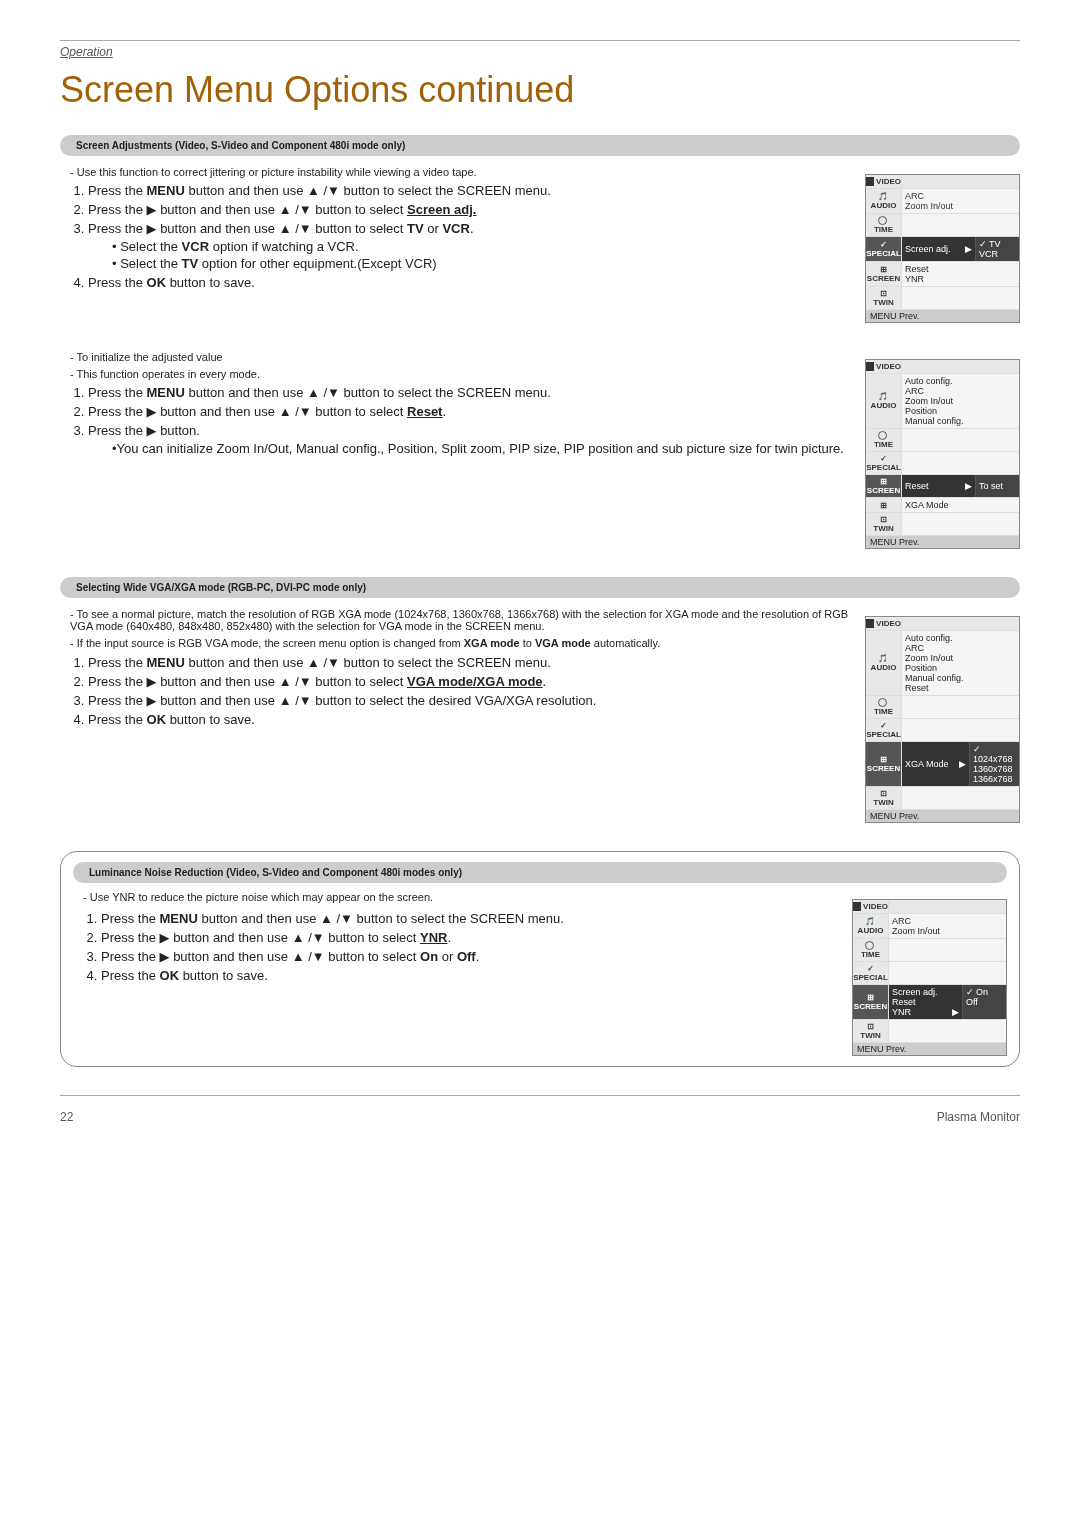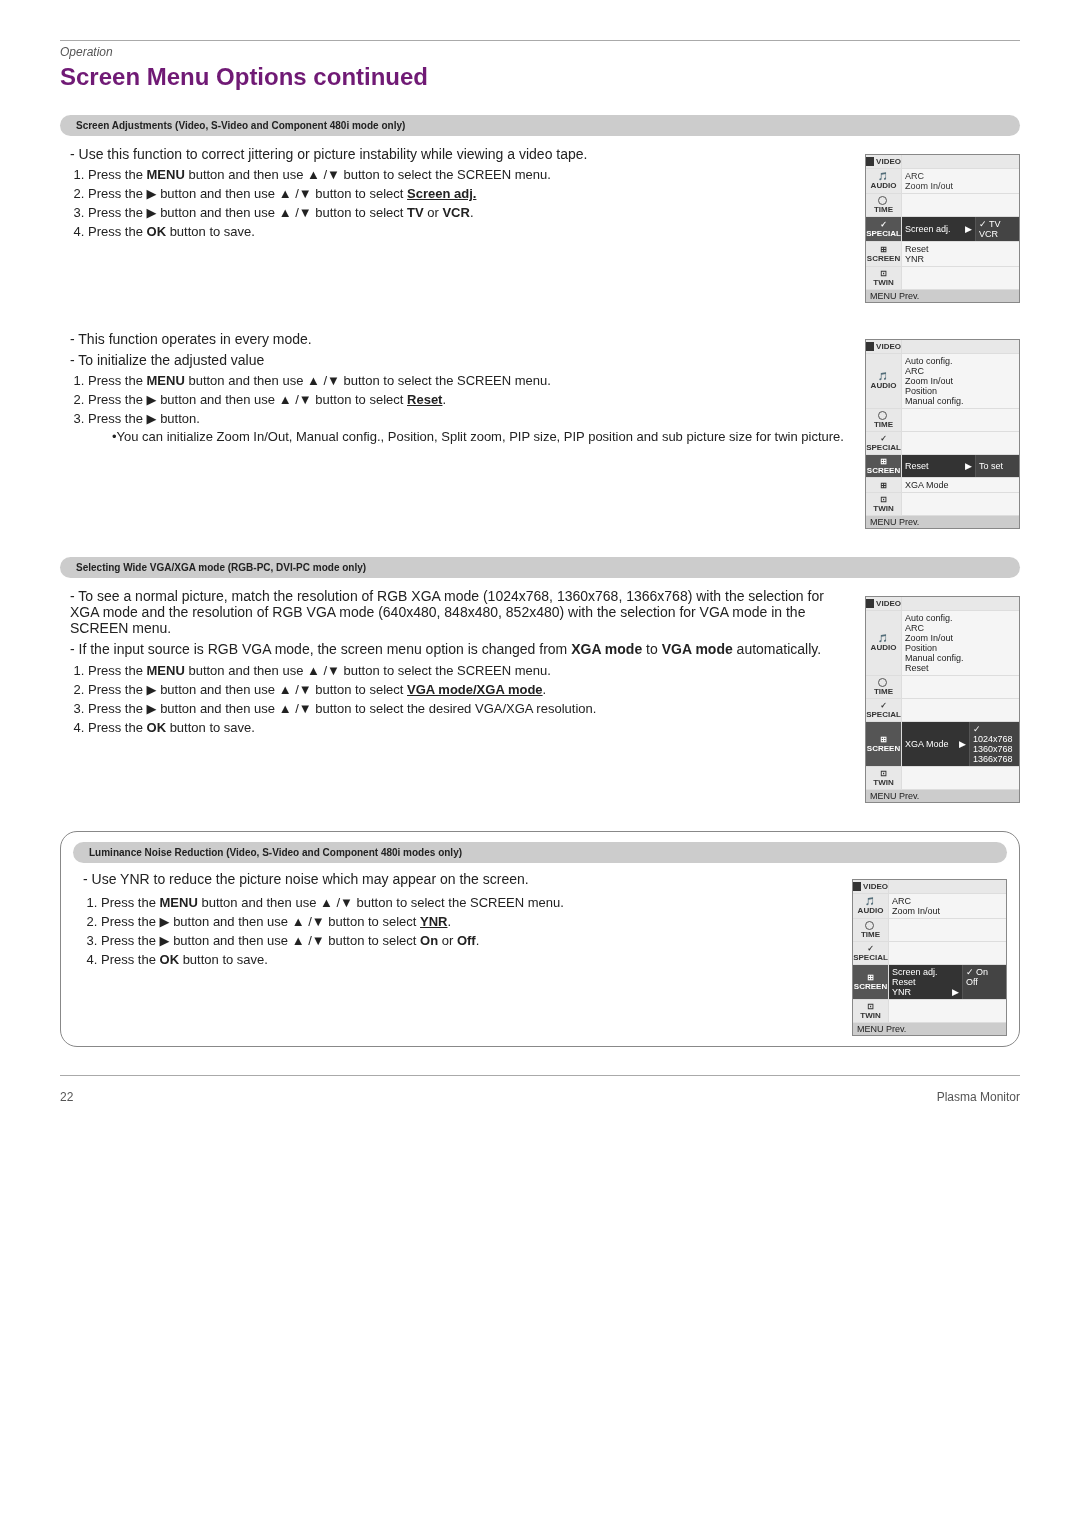--- a/index.html
+++ b/index.html
@@ -19,45 +19,46 @@
       position: relative;
     }
     .top-rule {
       border-top: 1px solid #aaa;
       margin-bottom: 4px;
     }
     .section-label {
       font-style: italic;
       font-size: 12px;
       color: #555;
-      margin-bottom: 4px;
+      margin-bottom: 10px;
+      text-decoration: underline;
     }
     .page-title {
-      font-size: 24px;
-      font-weight: bold;
+      font-size: 36px;
+      font-weight: normal;
       margin-bottom: 24px;
-      color: #701a75;
+      color: #a16207;
     }
     .section-header {
       background: #ccc;
       border-radius: 12px;
       padding: 5px 16px;
       font-size: 10px;
       font-weight: bold;
       margin-bottom: 10px;
       display: inline-block;
       width: 100%;
     }
     .section-block {
       margin-bottom: 28px;
     }
     .dash-text {
       margin-left: 10px;
       margin-bottom: 5px;
-      font-size: 14px;
+      font-size: 11px;
     }
     .steps {
       margin-left: 28px;
       margin-bottom: 6px;
     }
     .step {
       margin-bottom: 4px;
       font-size: 13px;
       list-style: decimal;
       list-style-position: outside;
@@ -165,20 +166,24 @@
 
   <div class="section-block">
     <div class="section-header">Screen Adjustments (Video, S-Video and Component 480i mode only)</div>
     <div class="section-with-menu">
       <div class="section-content">
         <div class="dash-text">- <span>Use this function to correct jittering or picture instability while viewing a video tape.</span></div>
         <ol class="steps">
           <li class="step">Press the <b>MENU</b> button and then use ▲ /▼ button to select the SCREEN menu.</li>
           <li class="step">Press the ▶ button and then use ▲ /▼ button to select <b><u>Screen adj.</u></b></li>
           <li class="step">Press the ▶ button and then use ▲ /▼ button to select <b>TV</b> or <b>VCR</b>.
+            <div class="sub-bullets">
+              <div class="sub-bullet">• Select the <b>VCR</b> option if watching a VCR.</div>
+              <div class="sub-bullet">• Select the <b>TV</b> option for other equipment.(Except VCR)</div>
+            </div>
           </li>
           <li class="step">Press the <b>OK</b> button to save.</li>
         </ol>
       </div>
       <div class="menu-diagram">
         <div class="menu-box">
 
           <div class="menu-row">
             <div class="menu-col-icon">
                 <span class="icon-square"></span>
@@ -231,22 +236,22 @@
             <span>MENU Prev.</span>
           </div>
         </div>
       </div>
     </div>
   </div>
 
   <div class="section-block">
     <div class="section-with-menu">
       <div class="section-content">
+        <div class="dash-text">- To initialize the adjusted value</div>
         <div class="dash-text">- This function operates in every mode.</div>
-        <div class="dash-text">- To initialize the adjusted value</div>
         <ol class="steps">
           <li class="step">Press the <b>MENU</b> button and then use ▲ /▼ button to select the SCREEN menu.</li>
           <li class="step">Press the ▶ button and then use ▲ /▼ button to select <b><u>Reset</u></b>.</li>
           <li class="step">Press the ▶ button.
             <div class="sub-bullets">
               <div class="sub-bullet">•You can initialize Zoom In/Out, Manual config., Position, Split zoom, PIP size, PIP position and sub picture size for twin picture.</div>
             </div>
           </li>
         </ol>
       </div>

